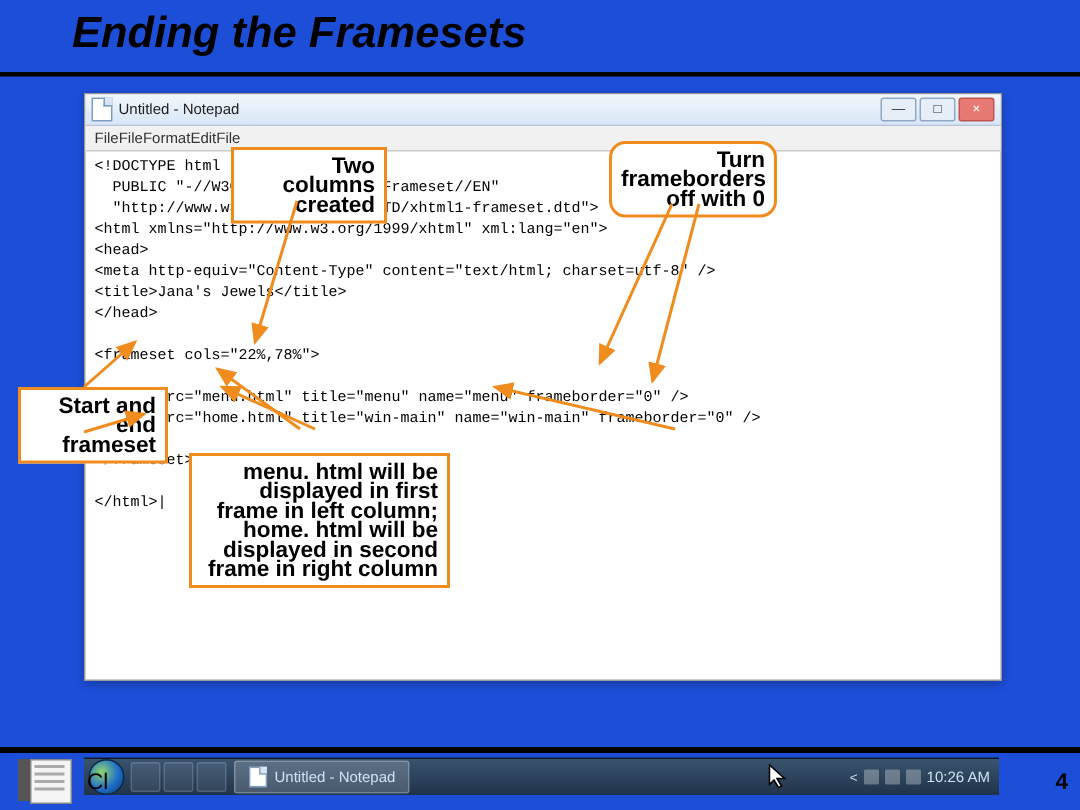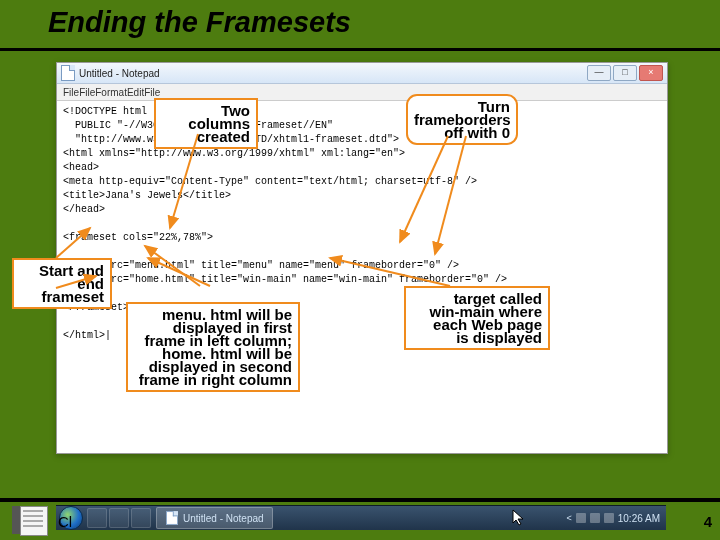--- a/index.html
+++ b/index.html
@@ -1,16 +1,16 @@
 <!DOCTYPE html>
 <html><head>
 <meta charset="utf-8">
 <style>
 html,body{margin:0;padding:0;width:720px;height:540px;background:#fff;font-family:Arial,Helvetica,sans-serif;overflow:hidden;}
-.slide{position:relative;width:720px;height:540px;background:#4d7c0f;}
+.slide{position:relative;width:720px;height:540px;background:#1d4ed8;}
 .title{position:absolute;top:6px;left:48px;font-size:29px;font-weight:bold;font-style:italic;color:#000;}
 .titlebar{position:absolute;left:0;top:48px;width:720px;height:3px;background:#000;}
 .screenshot{position:absolute;left:56px;top:62px;width:610px;height:390px;background:#fff;border:1px solid #999;box-shadow:0 2px 6px rgba(0,0,0,0.25);}
 .win-title{height:20px;background:linear-gradient(#f3f7fc,#d7e6f7);border-bottom:1px solid #b6c6da;display:flex;align-items:center;padding:0 4px;justify-content:space-between;}
 .win-title .left{display:flex;align-items:center;gap:4px;}
 .page-icon{width:12px;height:14px;background:#fff;border:1px solid #7a9bc2;position:relative;}
 .page-icon::after{content:"";position:absolute;right:-1px;top:-1px;width:5px;height:5px;background:#d7e6f7;border-left:1px solid #7a9bc2;border-bottom:1px solid #7a9bc2;}
 .win-title .t{font-size:10px;color:#222;}
 .win-btns{display:flex;gap:2px;}
 .wbtn{width:22px;height:14px;border:1px solid #8fa8c4;border-radius:2px;font-size:9px;line-height:12px;text-align:center;color:#333;background:#e6eef7;}
@@ -91,24 +91,20 @@
 frameborders
 off with 0</div>
 <div id="co3" class="callout" style="white-space:pre-line;">Start and end
 frameset</div>
 <div id="co4" class="callout" style="white-space:pre-line;">menu. html will be
 displayed in first
 frame in left column;
 home. html will be
 displayed in second
 frame in right column</div>
-<div id="co5" class="callout" style="white-space:pre-line;">target called
-win-main where
-each Web page
-is displayed</div>
 
 <svg class="arrows" width="720" height="540">
   <defs>
     <marker id="ah" markerWidth="8" markerHeight="8" refX="6" refY="3" orient="auto">
       <path d="M0,0 L7,3 L0,6 Z" fill="#f08b1d"></path>
     </marker>
   </defs>
 
   <line x1="198" y1="134" x2="170" y2="228" stroke="#f08b1d" stroke-width="2" marker-end="url(#ah)"></line>
 

